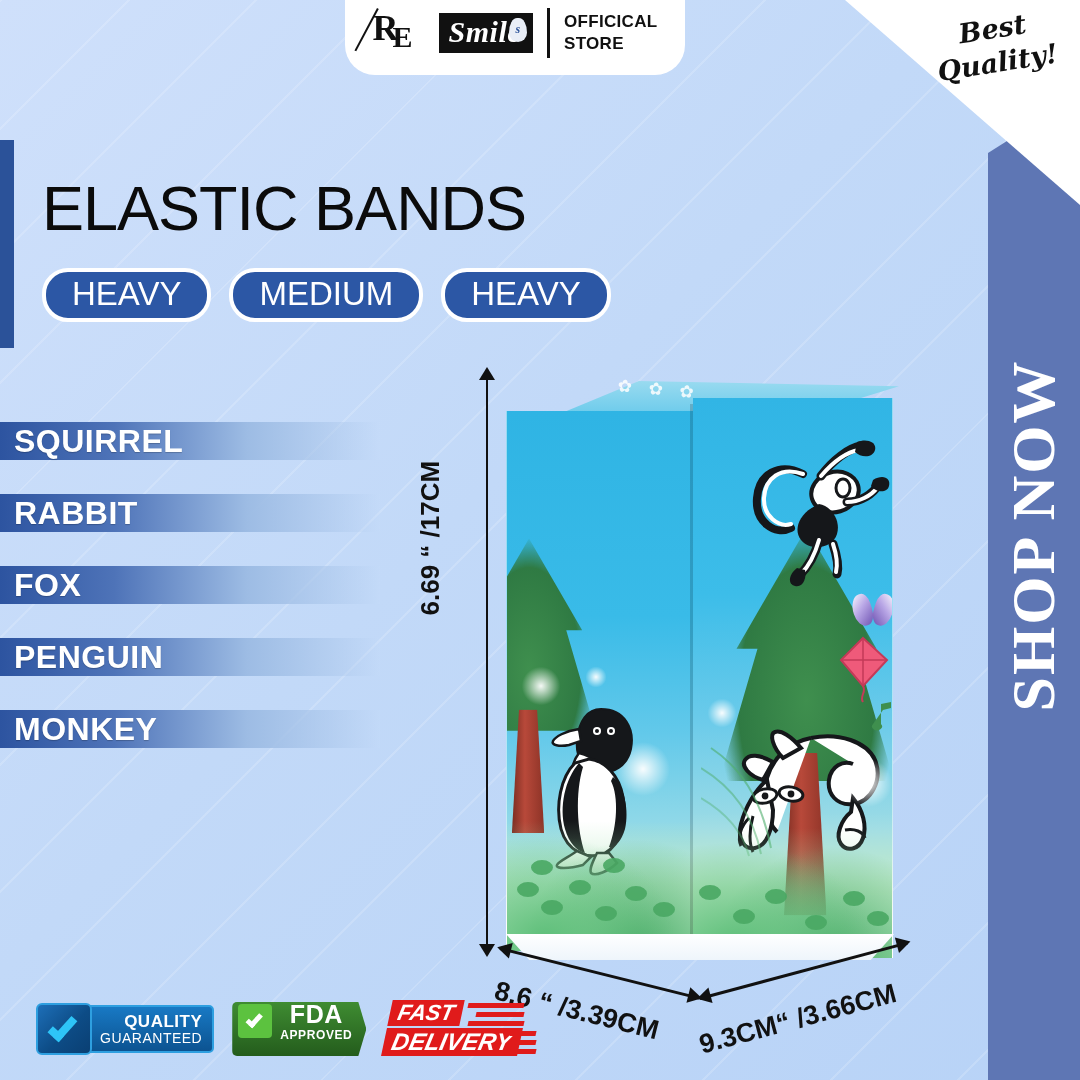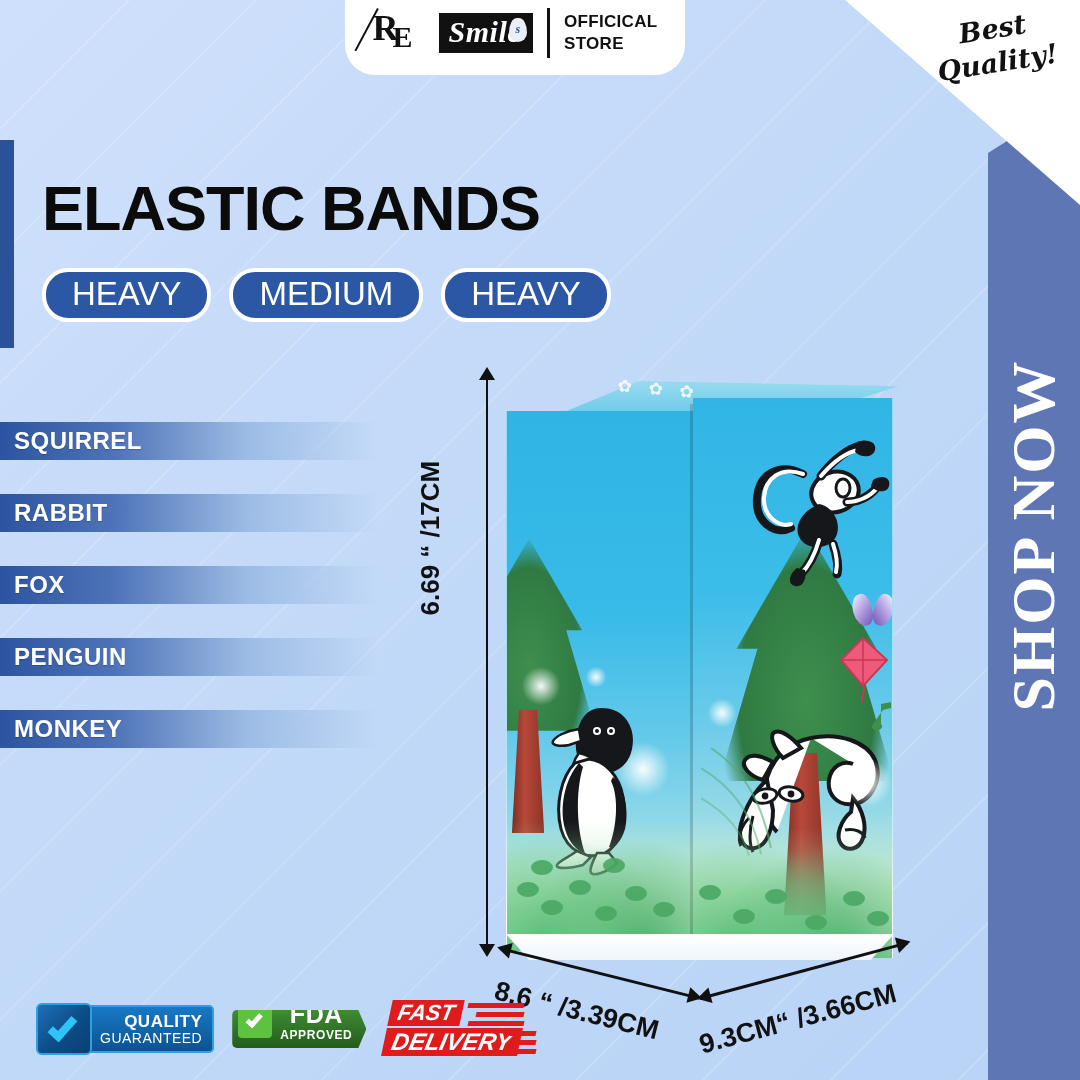--- a/index.html
+++ b/index.html
@@ -131,21 +131,21 @@
     width: 14px; height: 208px;
     background: #2b5299;
     z-index: 6;
   }
 
   
   .headline {
     position: absolute;
     left: 42px; top: 172px;
     font-size: 63px;
-    font-weight: bold;
+    font-weight: normal;
     color: #0b0b0b;
     letter-spacing: -1px;
     white-space: nowrap;
     z-index: 6;
   }
 
   
   .pill-row {
     position: absolute;
     left: 42px; top: 268px;
@@ -173,21 +173,21 @@
   .feature-bar {
     height: 38px;
     margin-bottom: 34px;
     background: linear-gradient(to right,
       #2d54a0 0%, #4e73b8 30%, #9dbce4 65%, rgba(200,222,250,0.15) 100%);
     display: flex; align-items: center;
   }
   .feature-bar span {
     color: #ffffff;
     font-weight: bold;
-    font-size: 24px;
+    font-size: 32px;
     letter-spacing: 0.5px;
     padding-left: 14px;
     text-shadow: 0 1px 1px rgba(0,0,0,0.22);
   }
 
   
   .product {
     position: absolute;
     left: 497px; top: 378px;
     width: 400px; height: 575px;
@@ -386,21 +386,21 @@
     border: 2px solid #2e9fe0;
     border-radius: 5px;
     padding: 6px 10px 6px 16px;
     color: #fff; text-align: right; line-height: 1.05;
   }
   .bq-text .t1 { font-size: 17px; font-weight: bold; letter-spacing: .5px; }
   .bq-text .t2 { font-size: 14px; font-weight: normal; letter-spacing: .5px; }
 
   .badge-fda {
     position: relative;
-    height: 38px;
+    height: 54px;
     background: linear-gradient(180deg,#3f8c32,#245c1c);
     border-radius: 5px;
     display: flex; align-items: center;
     padding: 0 14px 16px 6px;
     clip-path: polygon(0 0, 94% 0, 100% 50%, 94% 100%, 0 100%);
   }
   .fda-check-box {
     width: 34px; height: 34px;
     background: #5cc23f; border-radius: 4px;
     display: flex; align-items: center; justify-content: center;

